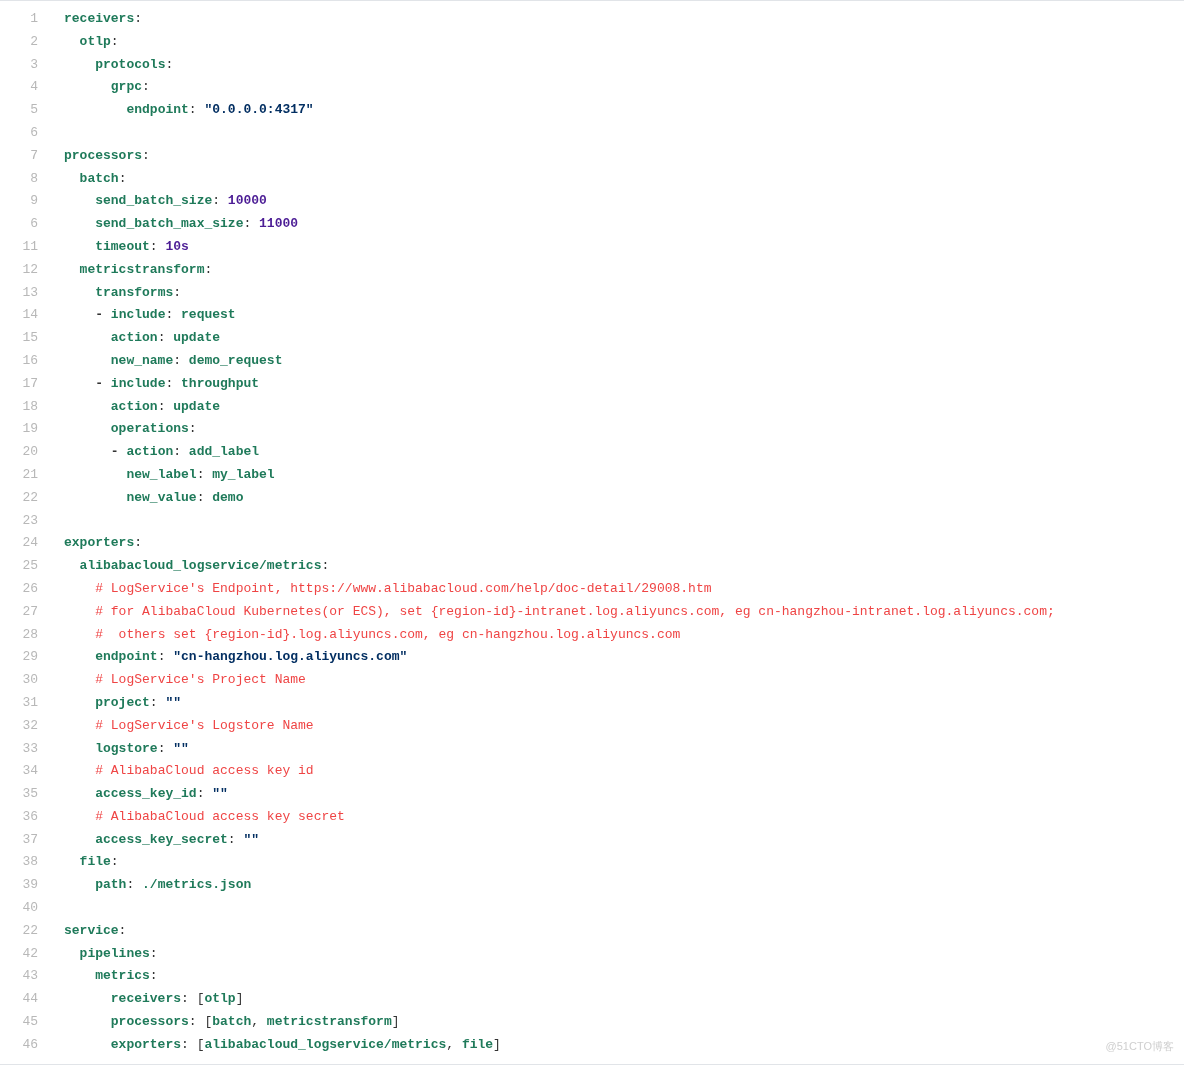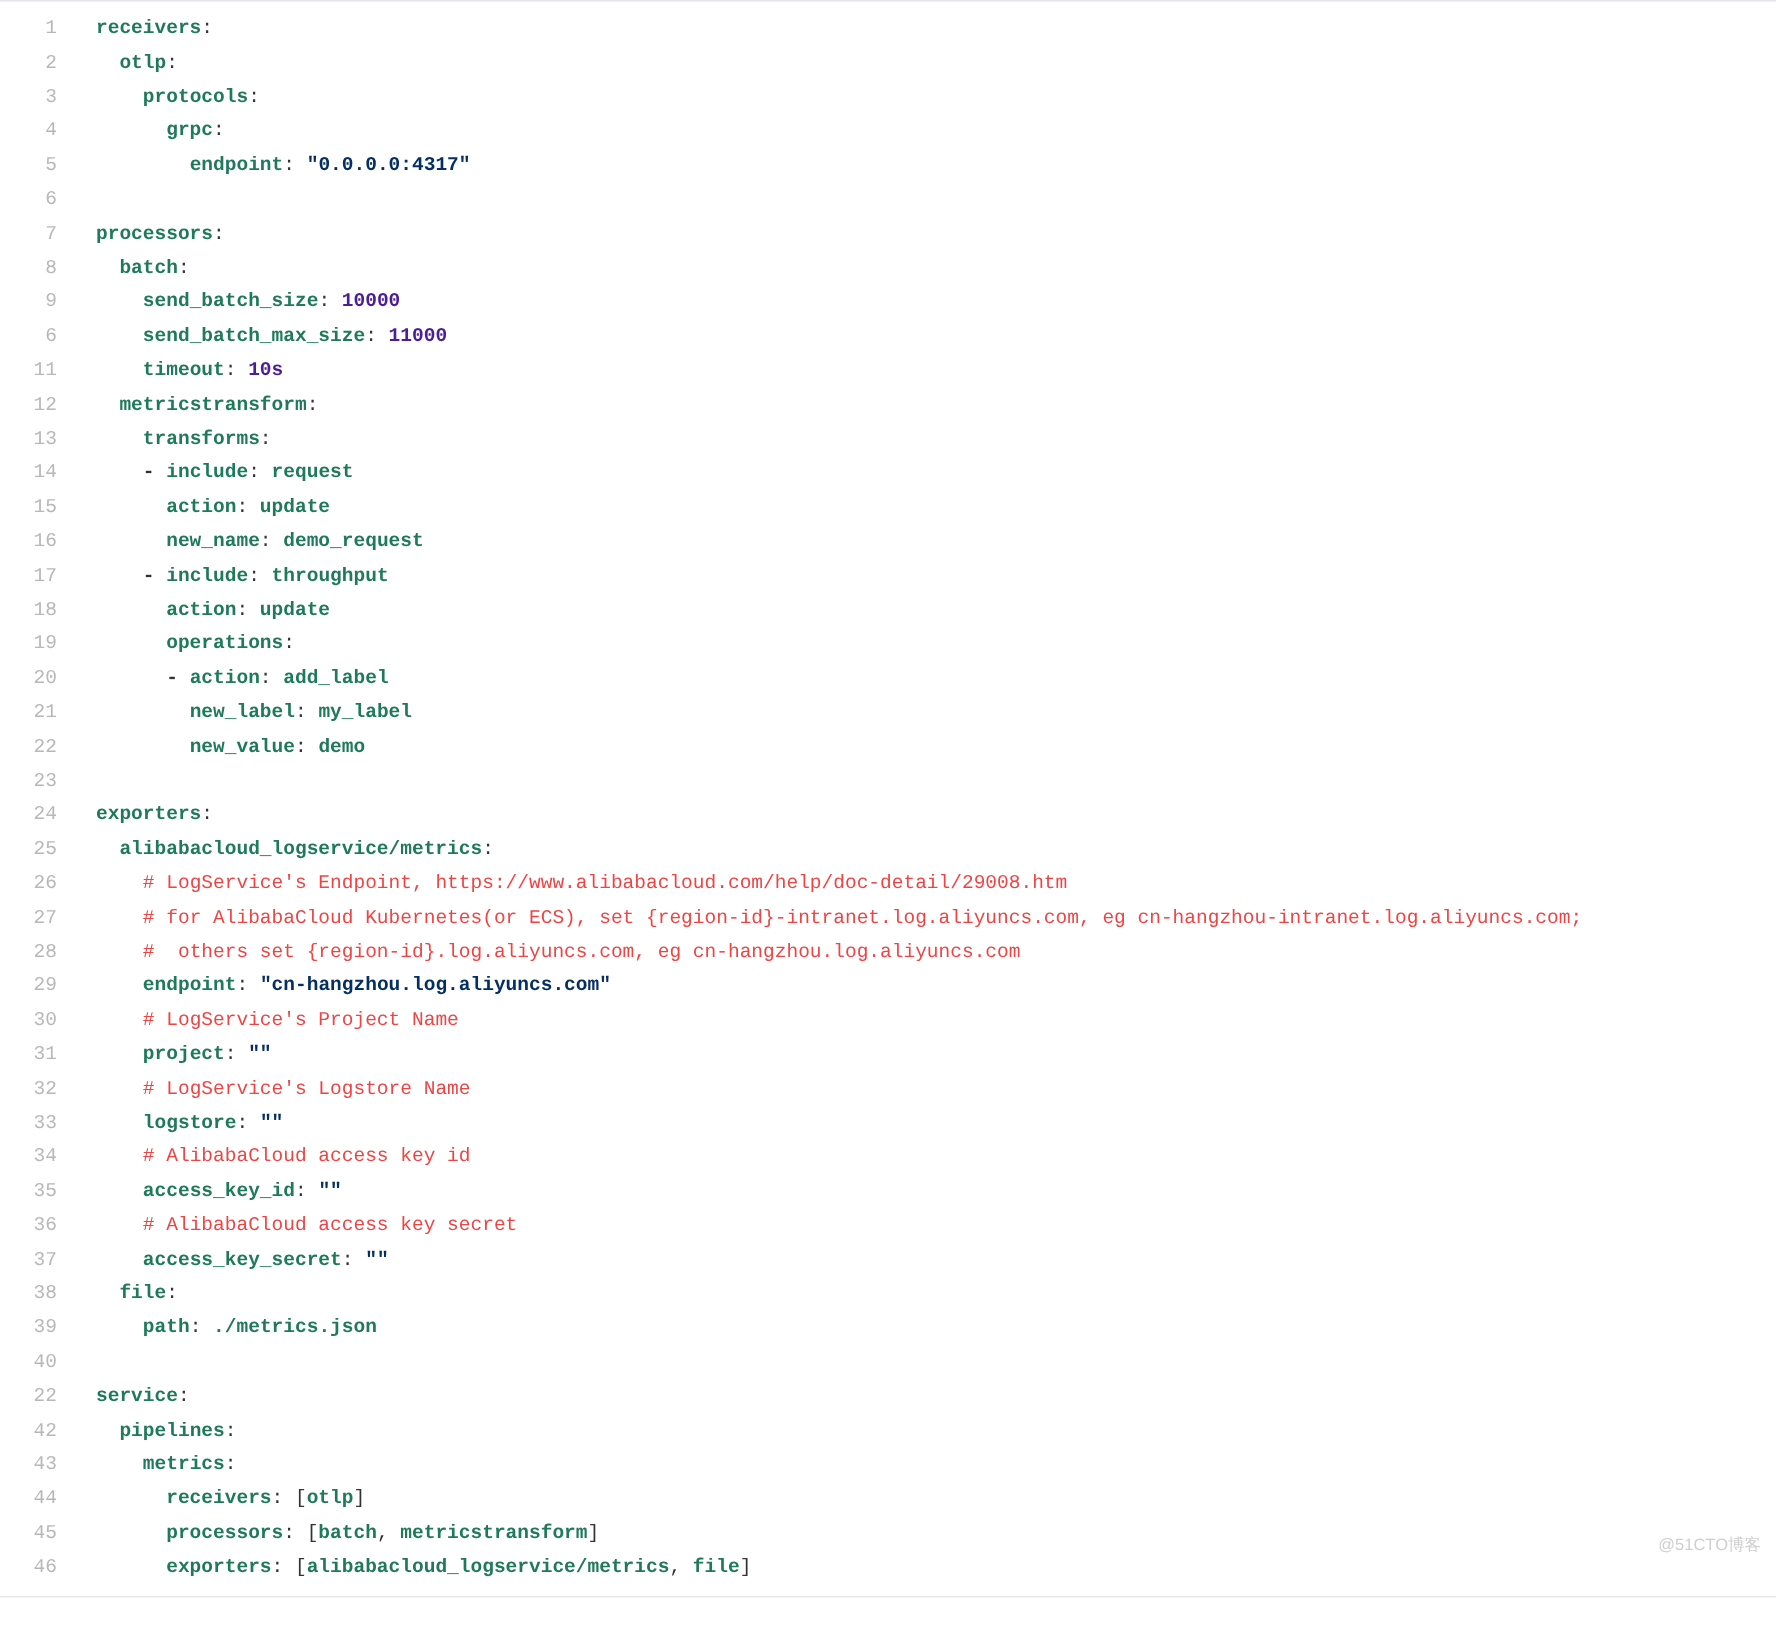--- a/index.html
+++ b/index.html
@@ -39,21 +39,21 @@
   }
   .tok-key { color: #1f7a5a; font-weight: 600; }
   .tok-dash { color: #333; font-weight: 600; }
   .tok-str { color: #032f62; font-weight: 600; }
   .tok-lit { color: #4c1d95; font-weight: 600; }
   .tok-plain { color: #1f7a5a; font-weight: 600; }
   .tok-com { color: #ef4444; font-style: normal; }
   .watermark {
     position: absolute;
     right: 10px;
-    bottom: 22px;
+    bottom: 6px;
     font-size: 11px;
     color: #cfcfcf;
     font-family: -apple-system, sans-serif;
   }
 </style>
 </head>
 <body>
 
 <div class="code-block">
   <div class="gutter" id="gutter">

